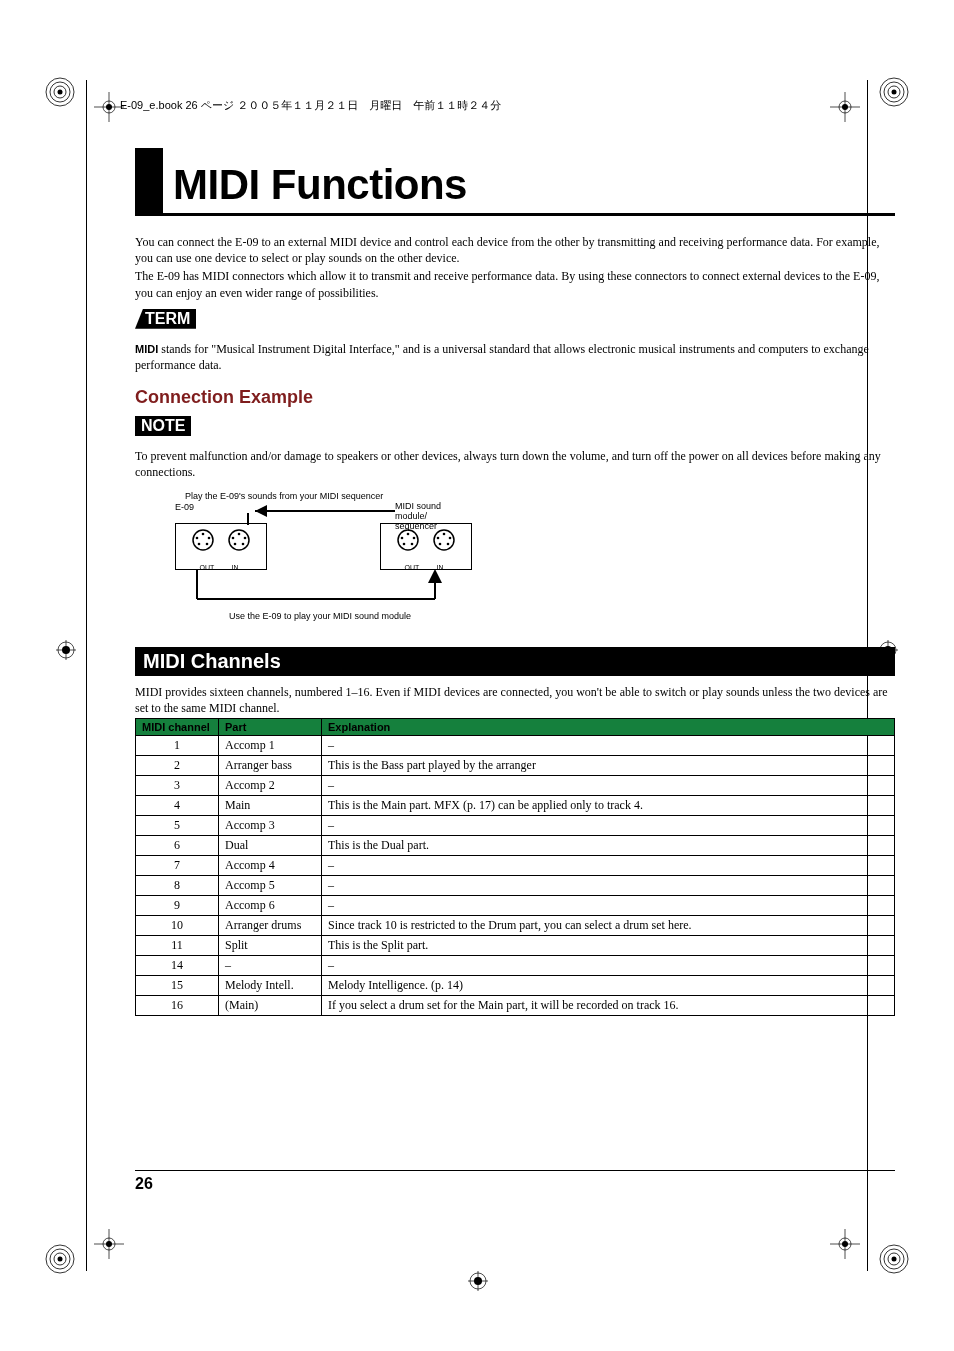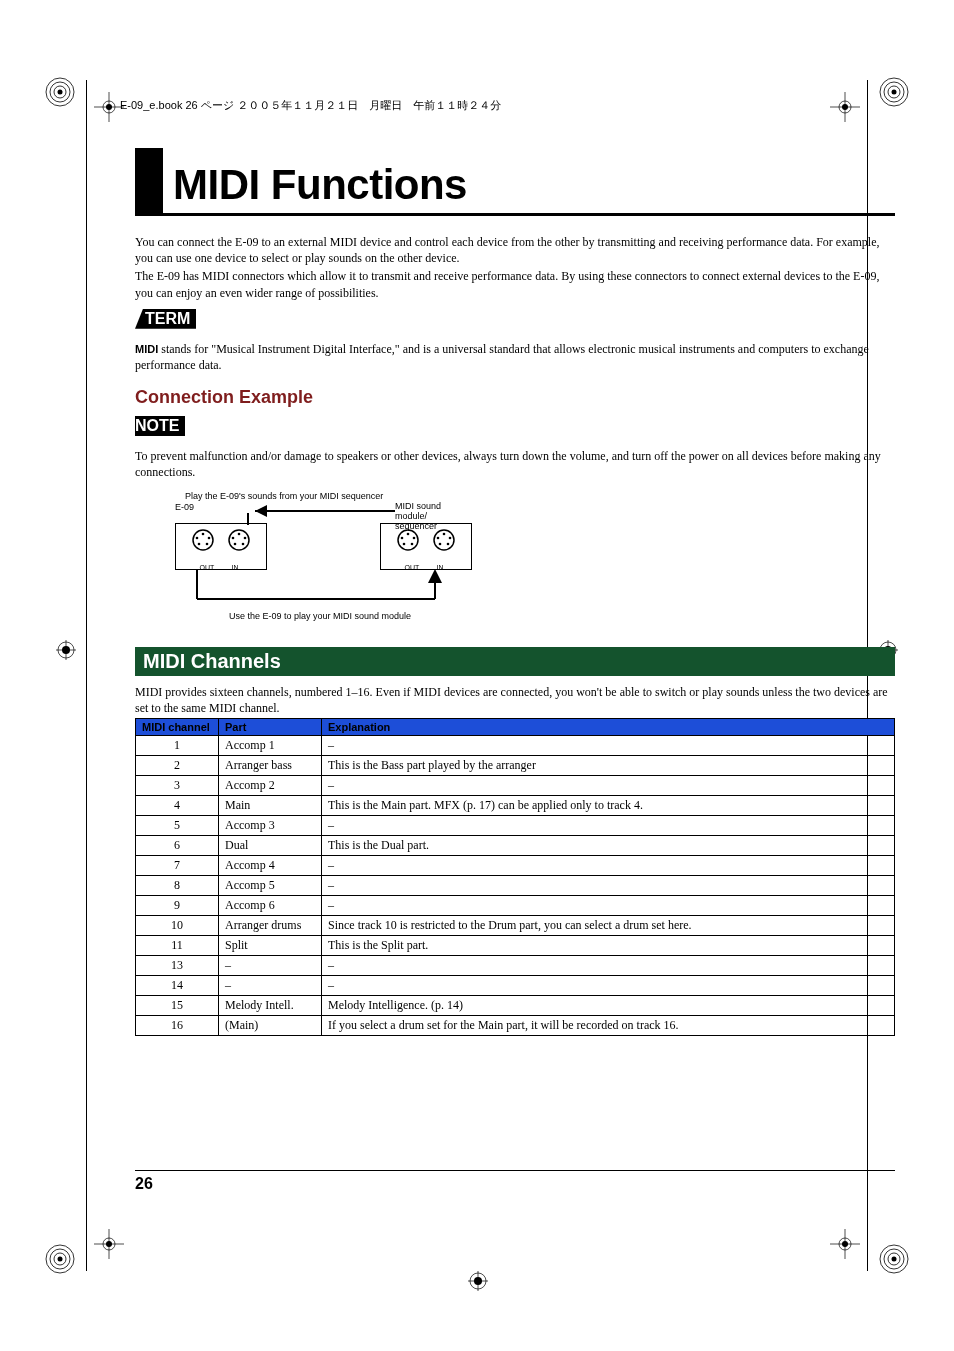--- a/index.html
+++ b/index.html
@@ -60,21 +60,21 @@
     color: #fff;
     padding: 1px 6px 1px 10px;
     margin: 6px 0 12px 0;
   }
   .term-label {
     background: #000;
     clip-path: polygon(8px 0, 100% 0, 100% 100%, 0 100%);
   }
   .note-label {
     background: #000;
-    padding-left: 0;
+    padding-left: 6px;
   }
   h2 {
     font-family: Arial, sans-serif;
     font-weight: 900;
     font-size: 18px;
     color: #7f1d1d;
     margin: 14px 0 2px 0;
   }
   .diagram {
     margin: 10px 0 16px 20px;
@@ -101,41 +101,41 @@
     margin: 4px 4px 0 4px;
   }
   .port-label {
     font-family: Arial, sans-serif;
     font-size: 7px;
     display: inline-block;
     width: 24px;
     text-align: center;
   }
   .section-bar {
-    background: #14532d;
+    background: #000000;
     color: #fff;
     font-family: Arial, sans-serif;
     font-weight: 900;
     font-size: 20px;
     padding: 3px 8px;
     margin: 0 0 8px 0;
   }
   table {
     width: 100%;
     border-collapse: collapse;
     font-size: 12px;
   }
   th {
     font-family: Arial, sans-serif;
     font-weight: bold;
     font-size: 11px;
     text-align: left;
     border: 1px solid #000;
     padding: 2px 6px;
-    background: #1d4ed8;
+    background: #15803d;
   }
   td {
     border: 1px solid #000;
     padding: 2px 6px;
     font-family: "Times New Roman", serif;
   }
   td.ch { text-align: center; width: 70px; }
   td.part { width: 90px; }
   .page-num {
     position: absolute;
@@ -376,25 +376,20 @@
           <td class="ch">10</td>
           <td class="part">Arranger drums</td>
           <td>Since track 10 is restricted to the Drum part, you can select a drum set here.</td>
         </tr>
         <tr>
           <td class="ch">11</td>
           <td class="part">Split</td>
           <td>This is the Split part.</td>
         </tr>
         <tr>
-          <td class="ch">13</td>
-          <td class="part">–</td>
-          <td>–</td>
-        </tr>
-        <tr>
           <td class="ch">14</td>
           <td class="part">–</td>
           <td>–</td>
         </tr>
         <tr>
           <td class="ch">15</td>
           <td class="part">Melody Intell.</td>
           <td>Melody Intelligence. (p. 14)</td>
         </tr>
         <tr>

